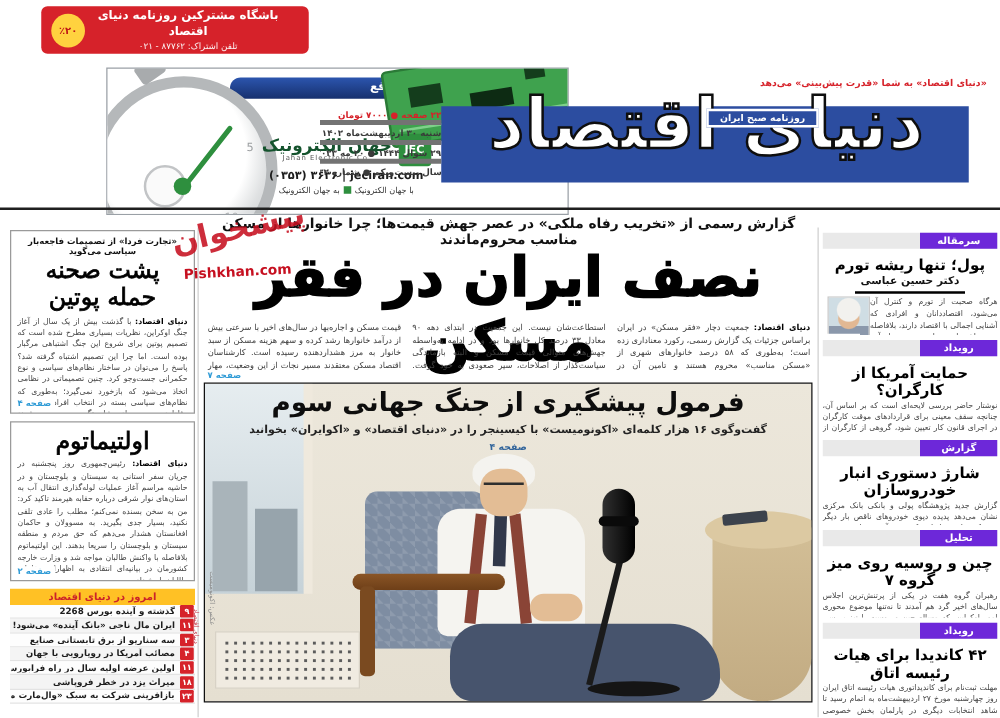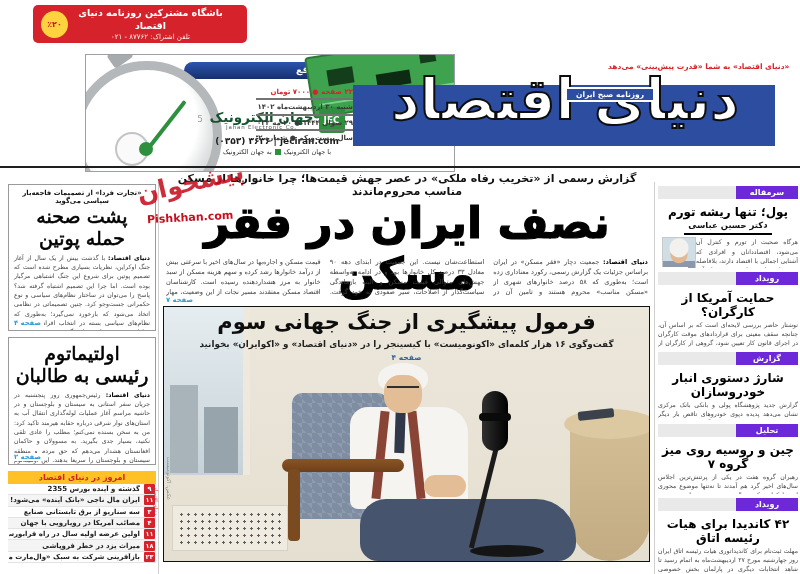--- a/index.html
+++ b/index.html
@@ -62,21 +62,21 @@
   
   .tagline-red { position:absolute; left:608px; top:62px; width:188px; text-align:left; font-size:7.5px;
                  font-weight:bold; color:#d6222a; }
   .mast-band { position:absolute; left:353px; top:85px; width:422px; height:61px; background:#2c4da0; }
   .mast-title { position:absolute; left:340px; top:66px; width:450px; text-align:center; font-size:56px;
                 font-weight:bold; color:#fff; -webkit-text-stroke:2px #0e0e0e;
                 text-shadow:0 0 1px #000; line-height:1.2; z-index:2; }
   .mast-sub { position:absolute; left:565px; top:87px; background:#2c4da0; border:2px solid #fff; color:#fff;
               font-size:7.5px; font-weight:bold; padding:1px 9px; z-index:3; }
   .mast-info { position:absolute; left:256px; top:85px; width:97px; z-index:2; }
-  .mast-info .irow { height:15.3px; line-height:15.3px; border-bottom:2px solid #737373; font-size:7px;
+  .mast-info .irow { height:15.3px; line-height:15.3px; border-bottom:4px solid #737373; font-size:7px;
                      font-weight:bold; color:#3a3a3a; text-align:right; white-space:nowrap; overflow:hidden; }
   .mast-info .irow:last-child { border-bottom:none; }
   .mast-info .irow.red { color:#d6222a; }
   .hrule { position:absolute; left:0; top:166px; width:800px; height:2px; background:#1f1f1f; }
   .vdiv { position:absolute; top:182px; width:1px; height:392px; background:#cfcfcf; }
   .v1 { left:158px; } .v2 { left:654px; }
 
   
   .kicker { position:absolute; left:168px; top:172px; width:478px; text-align:center; font-size:11px;
             font-weight:bold; color:#101010; }
@@ -350,33 +350,32 @@
       <div class="btitle">حمله پوتین</div>
       <div class="bbody">
         <span class="src">دنیای اقتصاد:</span>
         <span>با گذشت بیش از یک سال از آغاز جنگ اوکراین، نظریات بسیاری مطرح شده است که تصمیم پوتین برای شروع این جنگ اشتباهی مرگبار بوده است. اما چرا این تصمیم اشتباه گرفته شد؟ پاسخ را می‌توان در ساختار نظام‌های سیاسی و نوع حکمرانی جست‌وجو کرد. چنین تصمیماتی در نظامی اتخاذ می‌شود که بازخورد نمی‌گیرد؛ به‌طوری که نظام‌های سیاسی بسته در انتخاب افراد بر اساس وفاداری و به جای شایستگی، موجب می‌شوند اطلاعات و تحلیل‌های بی‌کیفیت مبنای اتخاذ تصمیمات قرار گیرد.</span>
       </div>
       <span class="plink">صفحه ۴</span>
     </div>
 
     <div class="box raisi">
       <div class="btitle">اولتیماتوم</div>
-      <div class="btitle">رئیسی به طالبان</div>
       <div class="bbody">
         <span class="src">دنیای اقتصاد:</span>
         <span>رئیس‌جمهوری روز پنجشنبه در جریان سفر استانی به سیستان و بلوچستان و در حاشیه مراسم آغاز عملیات لوله‌گذاری انتقال آب به استان‌های نوار شرقی درباره حقابه هیرمند تاکید کرد: من به سخن بسنده نمی‌کنم؛ مطلب را عادی تلقی نکنید، بسیار جدی بگیرید. به مسوولان و حاکمان افغانستان هشدار می‌دهم که حق مردم و منطقه سیستان و بلوچستان را سریعا بدهند. این اولتیماتوم بلافاصله با واکنش طالبان مواجه شد و وزارت خارجه کشورمان در بیانیه‌ای انتقادی به اظهارات مقامات طالبان پاسخ داد.</span>
       </div>
       <span class="plink">صفحه ۲</span>
     </div>
 
     <div class="today">
       <div class="thead">امروز در دنیای اقتصاد</div>
       <div class="trow">
         <span class="tbadge">۹</span>
-        <span class="ttext">گذشته و آینده بورس 2355</span>
+        <span class="ttext">گذشته و آینده بورس 2268</span>
       </div>
       <div class="trow">
         <span class="tbadge">۱۱</span>
         <span class="ttext">ایران مال ناجی «بانک آینده» می‌شود!</span>
       </div>
       <div class="trow">
         <span class="tbadge">۳</span>
         <span class="ttext">سه سناریو از برق تابستانی صنایع</span>
       </div>
       <div class="trow">

